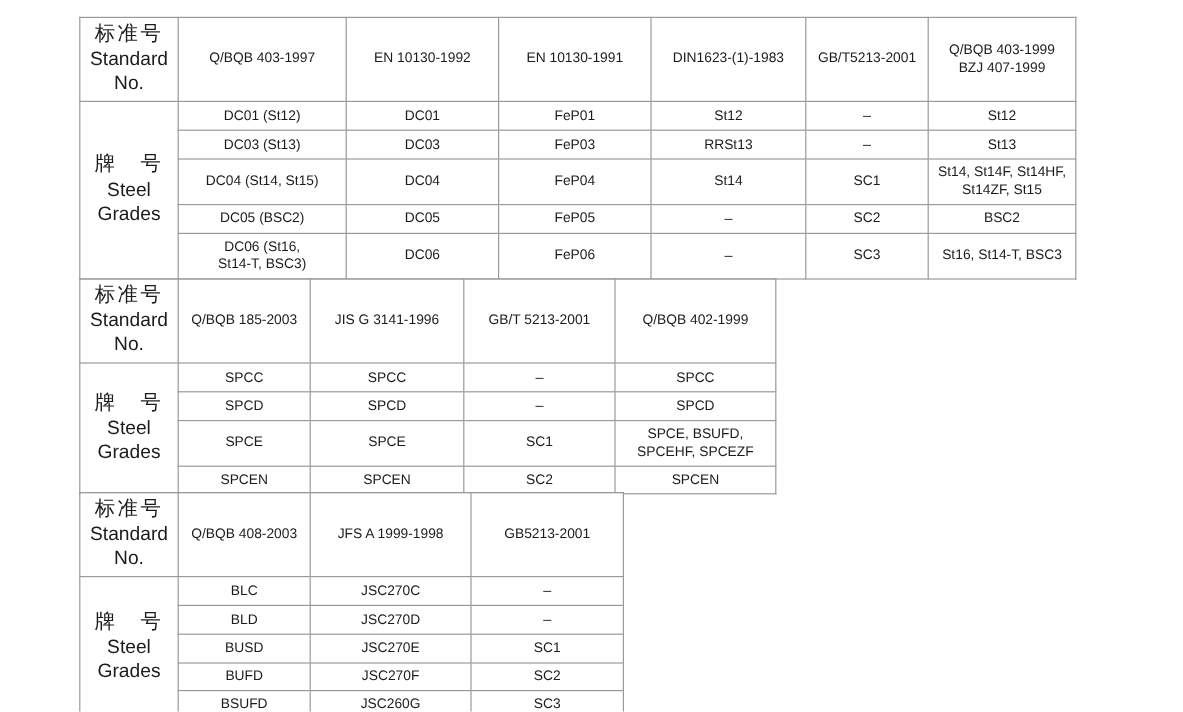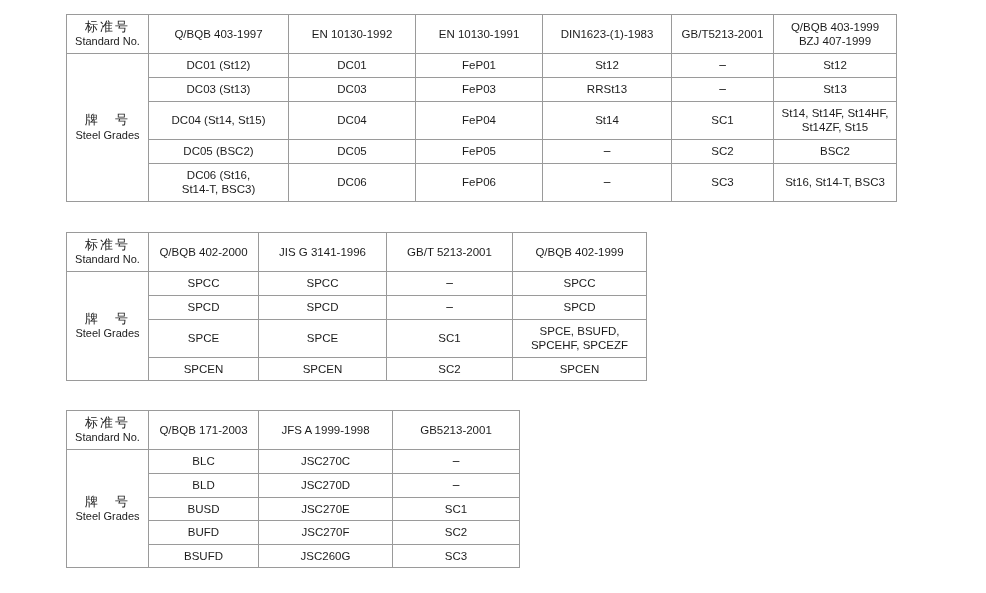--- a/index.html
+++ b/index.html
@@ -40,25 +40,26 @@
   td.corner {
     background: #f2f2f2;
     border-left: none;
   }
   td.leftlabel {
     border-left: none;
   }
   .cn {
     display: block;
     letter-spacing: 2px;
-    font-size: 13px;
+    font-size: 17px;
+    font-family: Liberation Mono, monospace;
   }
   .en {
     display: block;
-    font-size: 11px;
+    font-size: 16px;
   }
   .dash {
     font-size: 12px;
   }
   
   #table1 {
     position: absolute;
     left: 66px;
     top: 14px;
     width: 830px;
@@ -164,21 +165,21 @@
       <col style="width:128px">
       <col style="width:126px">
       <col style="width:134px">
     </colgroup>
     <tbody>
       <tr>
         <td class="corner">
           <span class="cn">标准号</span>
           <span class="en">Standard No.</span>
         </td>
-        <td class="hdr">Q/BQB 402-2000</td>
+        <td class="hdr">Q/BQB 185-2003</td>
         <td class="hdr">JIS G 3141-1996</td>
         <td class="hdr">GB/T 5213-2001</td>
         <td class="hdr">Q/BQB 402-1999</td>
       </tr>
       <tr>
         <td class="leftlabel" rowspan="4">
           <span class="cn">牌　号</span>
           <span class="en">Steel Grades</span>
         </td>
         <td>SPCC</td>
@@ -214,21 +215,21 @@
       <col style="width:110px">
       <col style="width:134px">
       <col style="width:127px">
     </colgroup>
     <tbody>
       <tr>
         <td class="corner">
           <span class="cn">标准号</span>
           <span class="en">Standard No.</span>
         </td>
-        <td class="hdr">Q/BQB 171-2003</td>
+        <td class="hdr">Q/BQB 408-2003</td>
         <td class="hdr">JFS A 1999-1998</td>
         <td class="hdr">GB5213-2001</td>
       </tr>
       <tr>
         <td class="leftlabel" rowspan="5">
           <span class="cn">牌　号</span>
           <span class="en">Steel Grades</span>
         </td>
         <td>BLC</td>
         <td>JSC270C</td>

